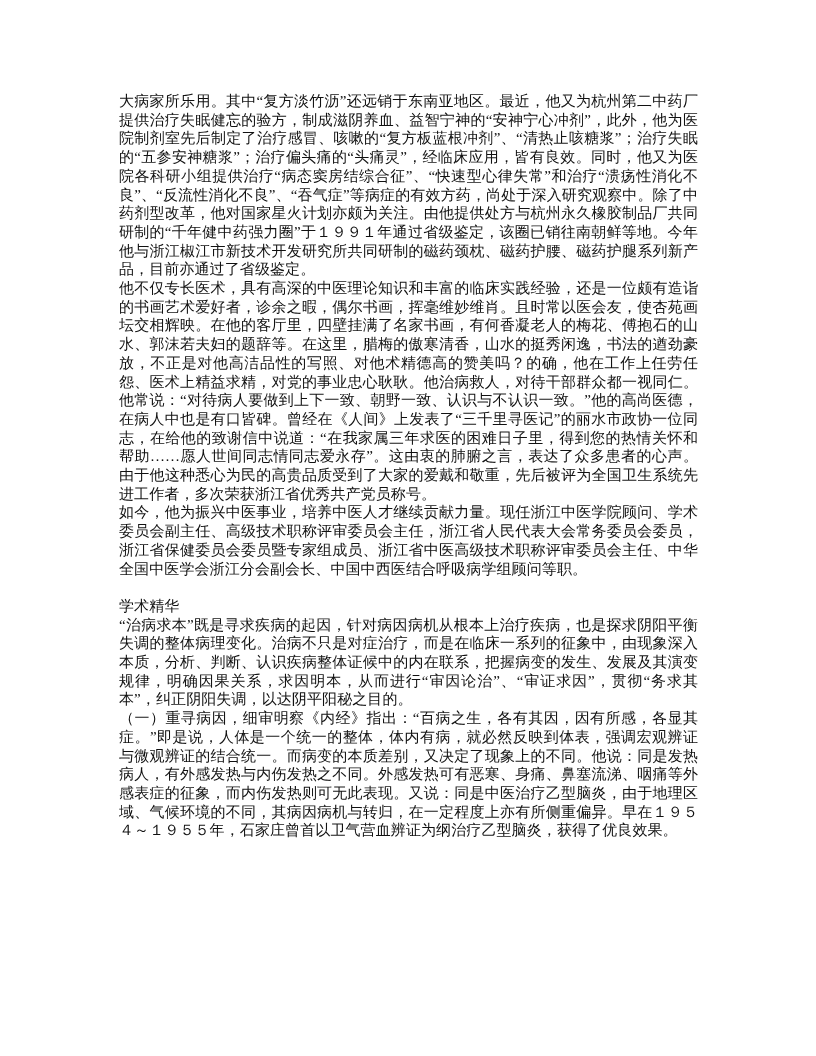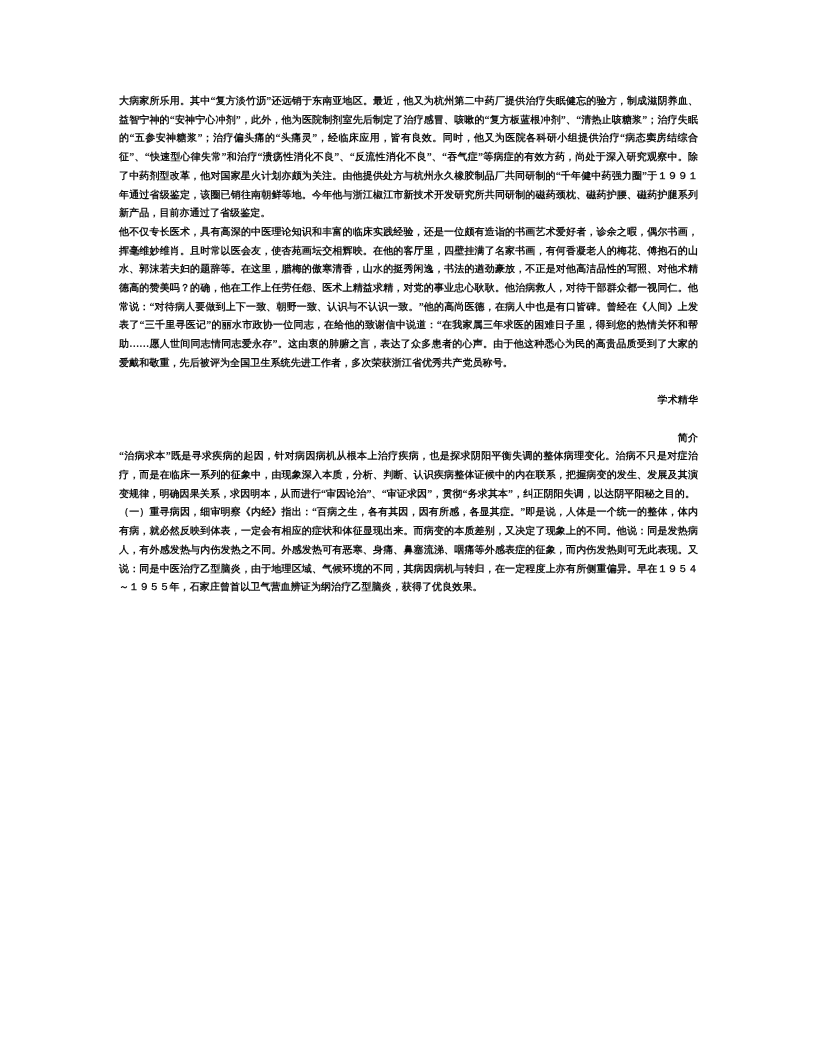--- a/index.html
+++ b/index.html
@@ -14,37 +14,37 @@
   }
   .page-content {
     position: absolute;
     left: 119px;
     top: 92px;
     width: 579px;
   }
   .para {
     margin: 0;
     padding: 0;
-    font-size: 10px;
+    font-size: 15px;
     line-height: 18.7px;
-    font-weight: bold;
+    font-weight: normal;
     text-align: justify;
     text-justify: inter-character;
     word-break: break-all;
     overflow-wrap: anywhere;
     letter-spacing: 0.1px;
   }
   .heading {
     margin: 18.7px 0 0 0;
-    text-align: right;
+    text-align: left;
   }
 </style>
 </head>
 <body>
 
 <div class="page-content">
   <p class="para">大病家所乐用。其中“复方淡竹沥”还远销于东南亚地区。最近，他又为杭州第二中药厂提供治疗失眠健忘的验方，制成滋阴养血、益智宁神的“安神宁心冲剂”，此外，他为医院制剂室先后制定了治疗感冒、咳嗽的“复方板蓝根冲剂”、“清热止咳糖浆”；治疗失眠的“五参安神糖浆”；治疗偏头痛的“头痛灵”，经临床应用，皆有良效。同时，他又为医院各科研小组提供治疗“病态窦房结综合征”、“快速型心律失常”和治疗“溃疡性消化不良”、“反流性消化不良”、“吞气症”等病症的有效方药，尚处于深入研究观察中。除了中药剂型改革，他对国家星火计划亦颇为关注。由他提供处方与杭州永久橡胶制品厂共同研制的“千年健中药强力圈”于１９９１年通过省级鉴定，该圈已销往南朝鲜等地。今年他与浙江椒江市新技术开发研究所共同研制的磁药颈枕、磁药护腰、磁药护腿系列新产品，目前亦通过了省级鉴定。</p>
   <p class="para">他不仅专长医术，具有高深的中医理论知识和丰富的临床实践经验，还是一位颇有造诣的书画艺术爱好者，诊余之暇，偶尔书画，挥毫维妙维肖。且时常以医会友，使杏苑画坛交相辉映。在他的客厅里，四壁挂满了名家书画，有何香凝老人的梅花、傅抱石的山水、郭沫若夫妇的题辞等。在这里，腊梅的傲寒清香，山水的挺秀闲逸，书法的遒劲豪放，不正是对他高洁品性的写照、对他术精德高的赞美吗？的确，他在工作上任劳任怨、医术上精益求精，对党的事业忠心耿耿。他治病救人，对待干部群众都一视同仁。他常说：“对待病人要做到上下一致、朝野一致、认识与不认识一致。”他的高尚医德，在病人中也是有口皆碑。曾经在《人间》上发表了“三千里寻医记”的丽水市政协一位同志，在给他的致谢信中说道：“在我家属三年求医的困难日子里，得到您的热情关怀和帮助……愿人世间同志情同志爱永存”。这由衷的肺腑之言，表达了众多患者的心声。由于他这种悉心为民的高贵品质受到了大家的爱戴和敬重，先后被评为全国卫生系统先进工作者，多次荣获浙江省优秀共产党员称号。</p>
+  <p class="para">如今，他为振兴中医事业，培养中医人才继续贡献力量。现任浙江中医学院顾问、学术委员会副主任、高级技术职称评审委员会主任，浙江省人民代表大会常务委员会委员，浙江省保健委员会委员暨专家组成员、浙江省中医高级技术职称评审委员会主任、中华全国中医学会浙江分会副会长、中国中西医结合呼吸病学组顾问等职。</p>
   <h2 class="para heading">学术精华</h2>
-  <h3 class="para heading">简介</h3>
   <p class="para">“治病求本”既是寻求疾病的起因，针对病因病机从根本上治疗疾病，也是探求阴阳平衡失调的整体病理变化。治病不只是对症治疗，而是在临床一系列的征象中，由现象深入本质，分析、判断、认识疾病整体证候中的内在联系，把握病变的发生、发展及其演变规律，明确因果关系，求因明本，从而进行“审因论治”、“审证求因”，贯彻“务求其本”，纠正阴阳失调，以达阴平阳秘之目的。</p>
-  <p class="para">（一）重寻病因，细审明察《内经》指出：“百病之生，各有其因，因有所感，各显其症。”即是说，人体是一个统一的整体，体内有病，就必然反映到体表，一定会有相应的症状和体征显现出来。而病变的本质差别，又决定了现象上的不同。他说：同是发热病人，有外感发热与内伤发热之不同。外感发热可有恶寒、身痛、鼻塞流涕、咽痛等外感表症的征象，而内伤发热则可无此表现。又说：同是中医治疗乙型脑炎，由于地理区域、气候环境的不同，其病因病机与转归，在一定程度上亦有所侧重偏异。早在１９５４～１９５５年，石家庄曾首以卫气营血辨证为纲治疗乙型脑炎，获得了优良效果。</p>
+  <p class="para">（一）重寻病因，细审明察《内经》指出：“百病之生，各有其因，因有所感，各显其症。”即是说，人体是一个统一的整体，体内有病，就必然反映到体表，强调宏观辨证与微观辨证的结合统一。而病变的本质差别，又决定了现象上的不同。他说：同是发热病人，有外感发热与内伤发热之不同。外感发热可有恶寒、身痛、鼻塞流涕、咽痛等外感表症的征象，而内伤发热则可无此表现。又说：同是中医治疗乙型脑炎，由于地理区域、气候环境的不同，其病因病机与转归，在一定程度上亦有所侧重偏异。早在１９５４～１９５５年，石家庄曾首以卫气营血辨证为纲治疗乙型脑炎，获得了优良效果。</p>
 </div>
 
 </body></html>

